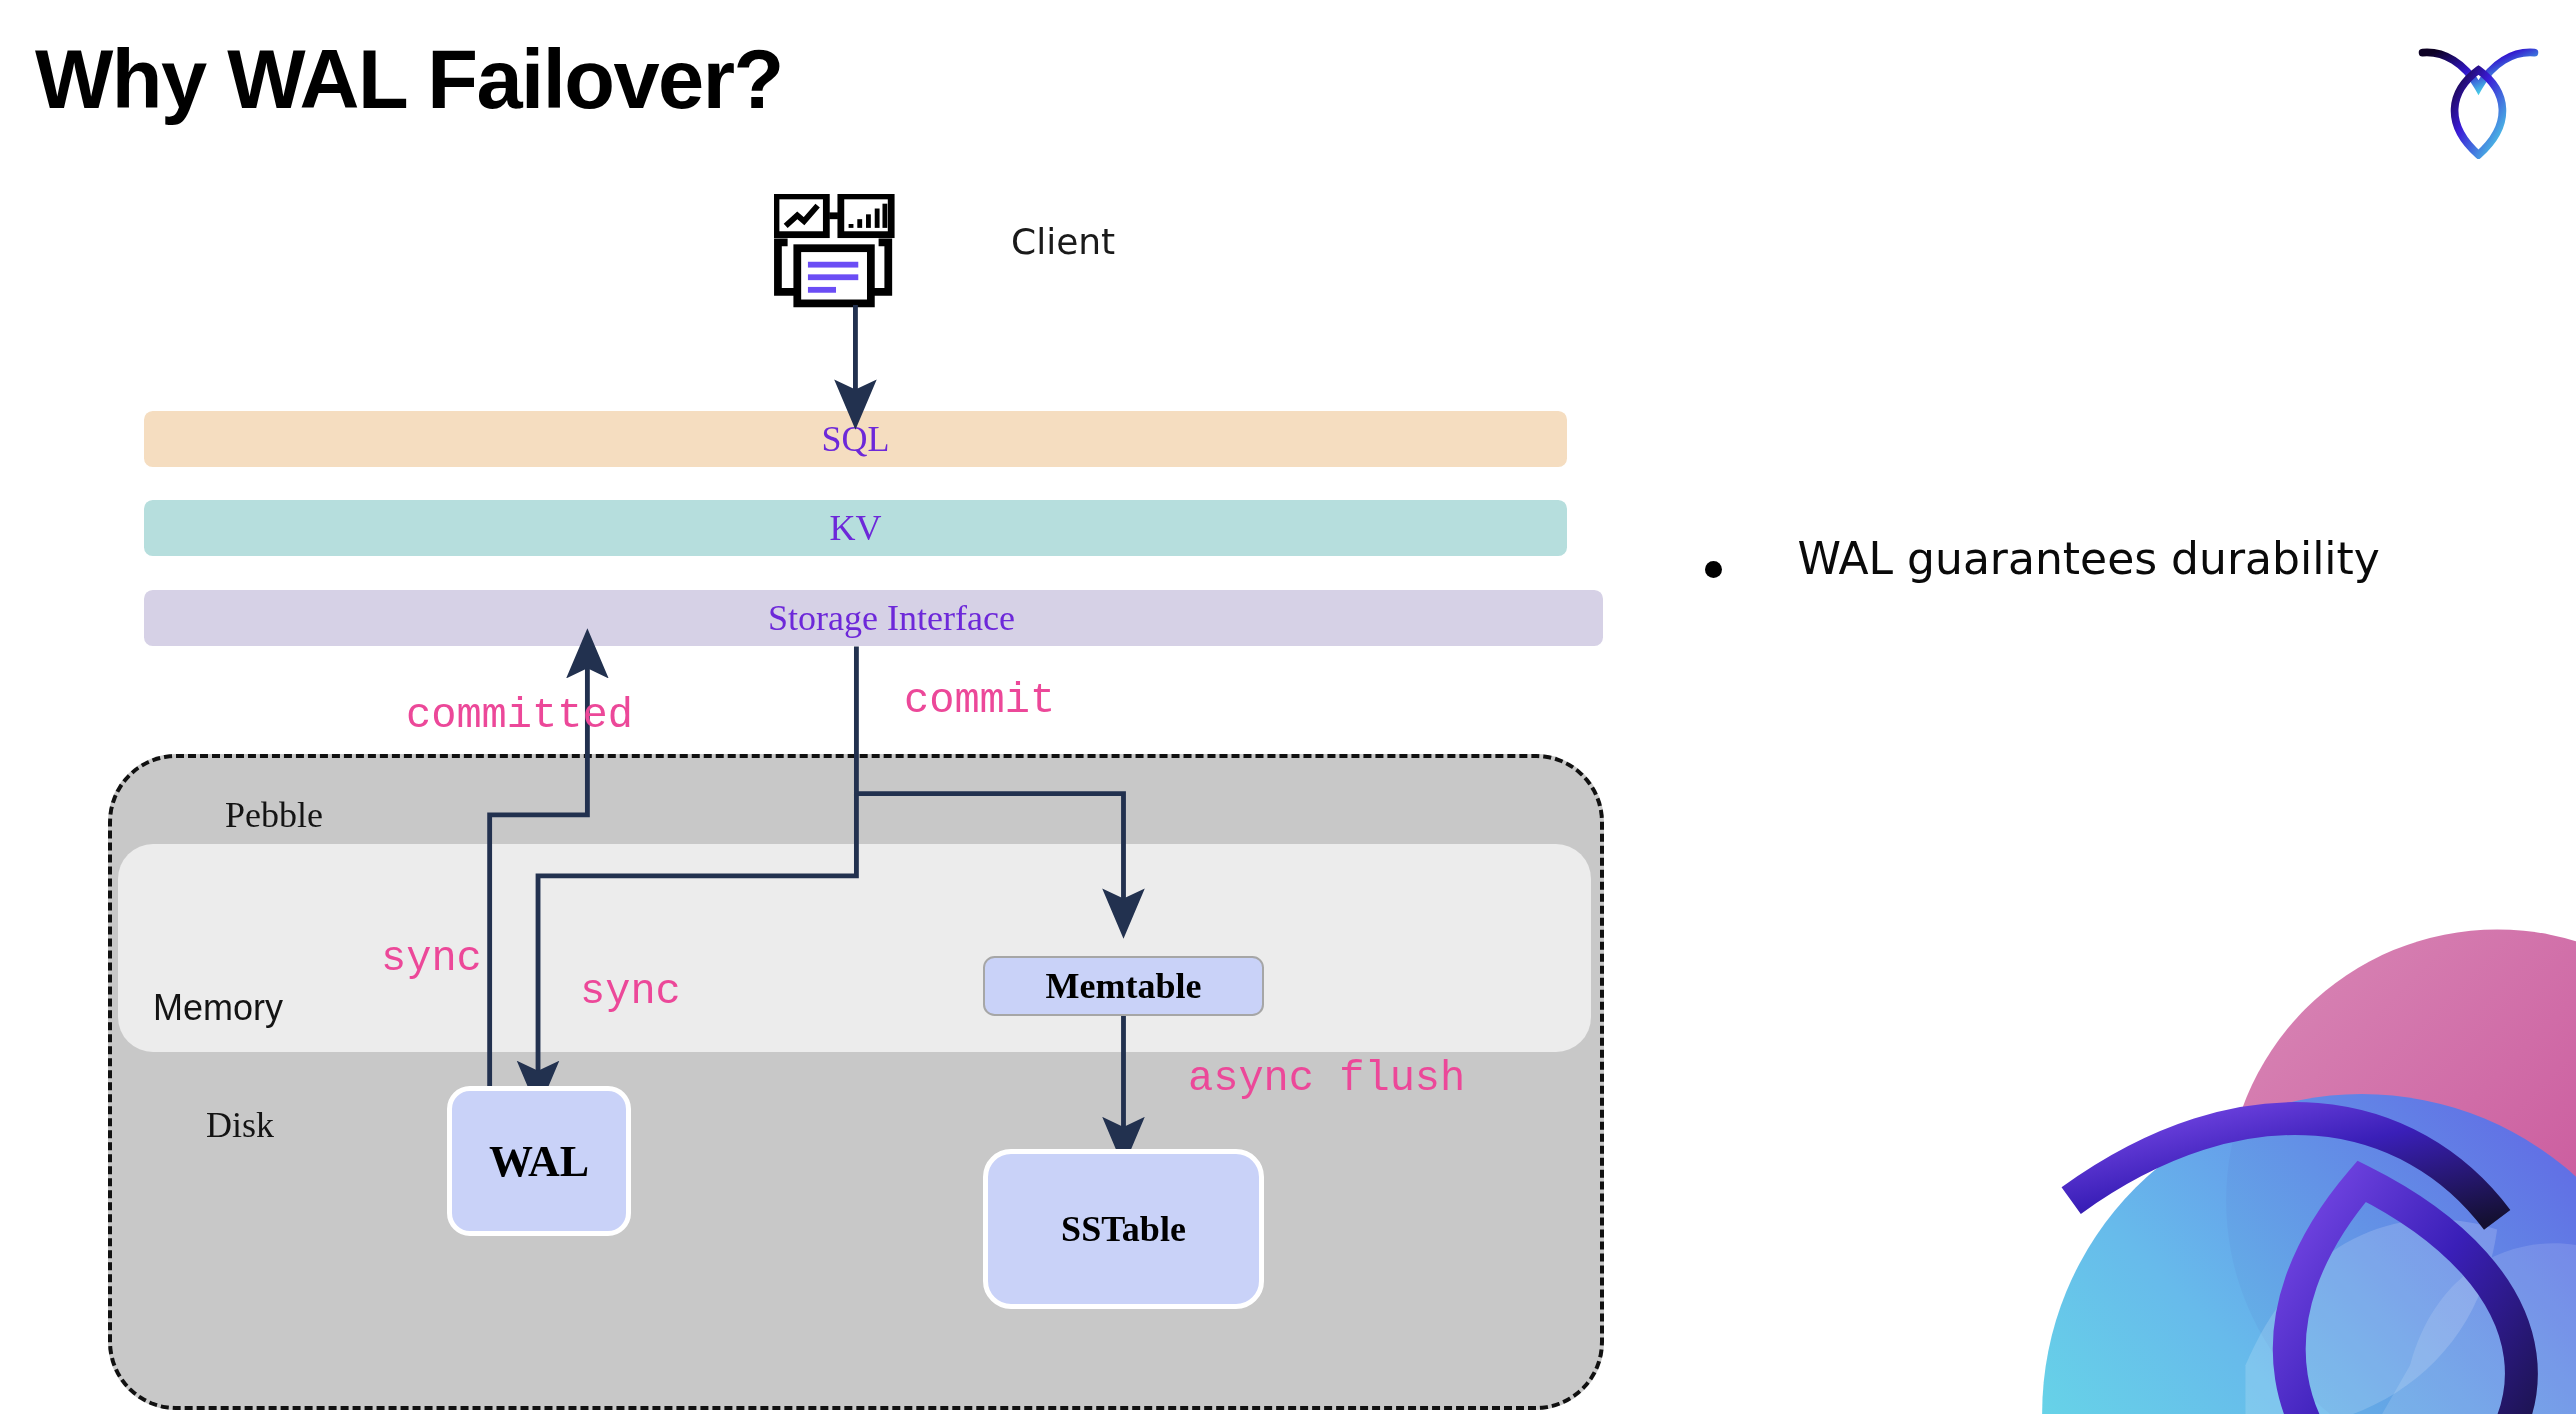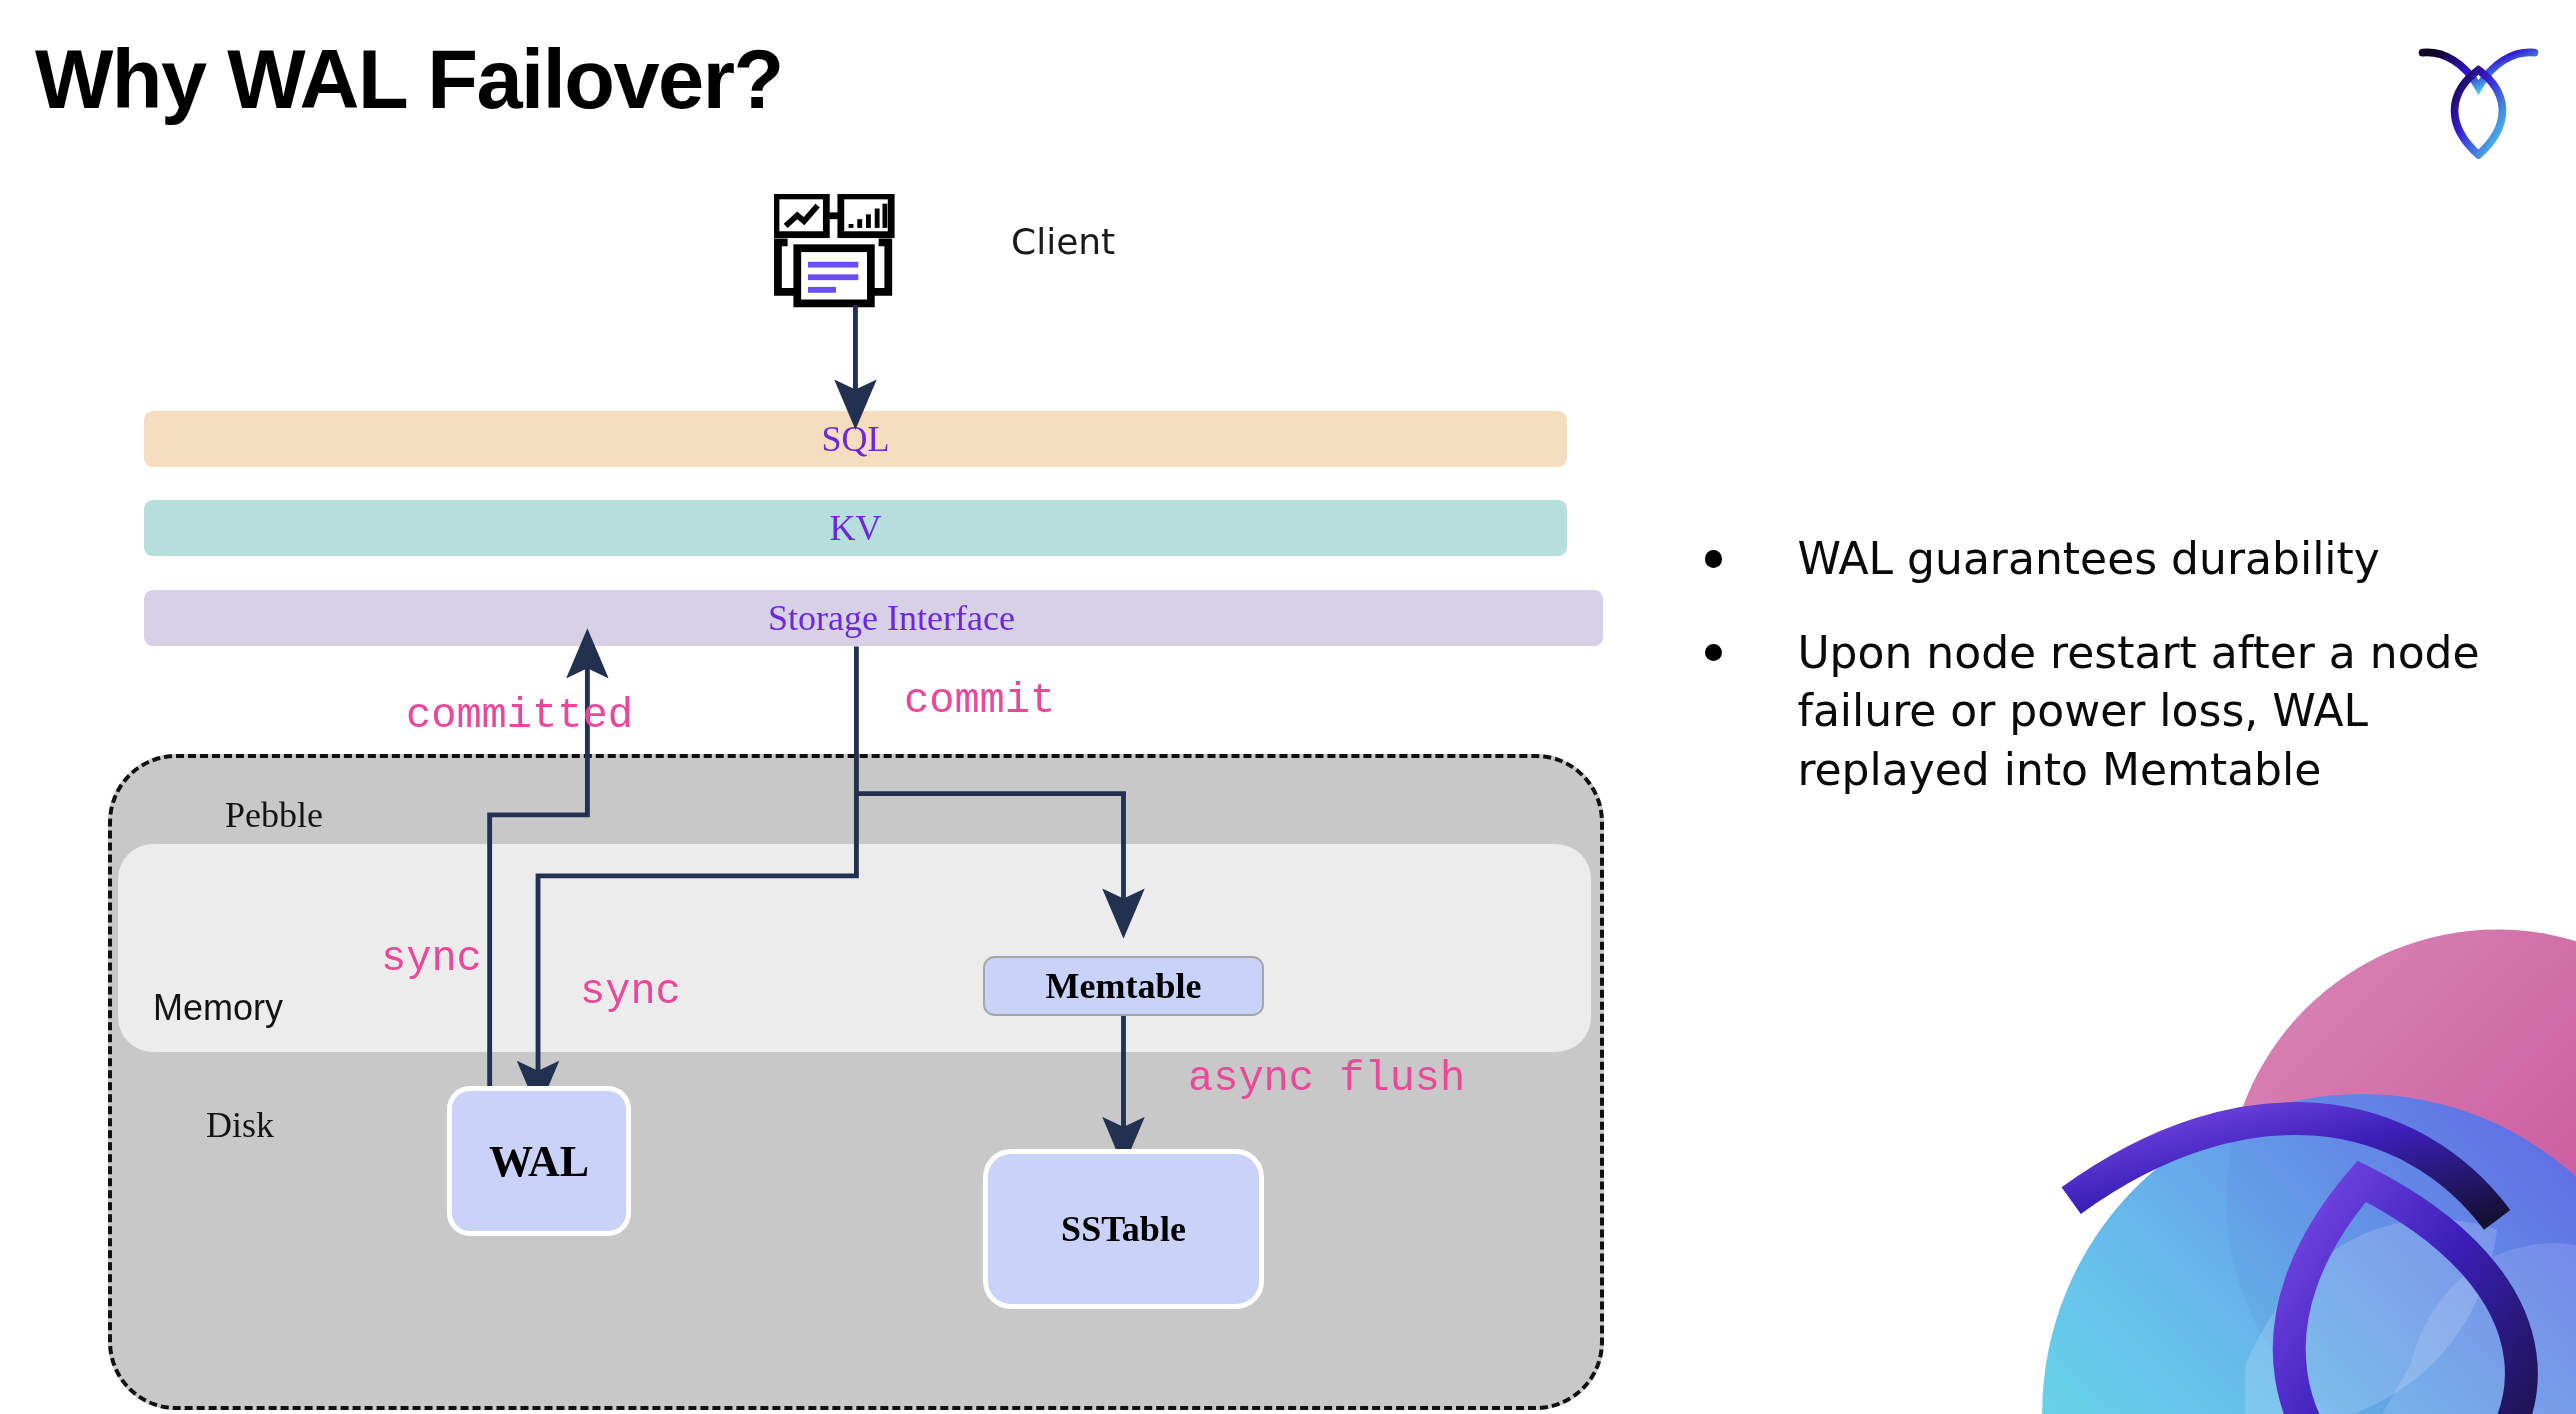--- a/index.html
+++ b/index.html
@@ -200,21 +200,21 @@
 
   
   #bullet-list {
     position: absolute;
     left: 1705px;
     top: 530px;
     width: 832px;
   }
   .bullet-row {
     display: flex;
-    align-items: flex-start;
+    align-items: center;
     margin-bottom: 35px;
   }
   .bullet-dot {
     width: 17.4px;
     min-width: 17.4px;
     height: 17.4px;
     border-radius: 50%;
     background: #000000;
     margin-top: 20.3px;
     margin-right: 75px;
@@ -368,18 +368,14 @@
 </div>
 <div class="store-box" id="box-sstable">
   <span>SSTable</span>
 </div>
 
 <div id="bullet-list">
   <div class="bullet-row">
     <div class="bullet-dot"></div>
     <div class="bullet-text">WAL guarantees durability</div>
   </div>
-  <div class="bullet-row">
-    <div class="bullet-dot"></div>
-    <div class="bullet-text">Upon node restart after a node failure or power loss, WAL replayed into Memtable</div>
-  </div>
 </div>
 
 
 </body></html>

